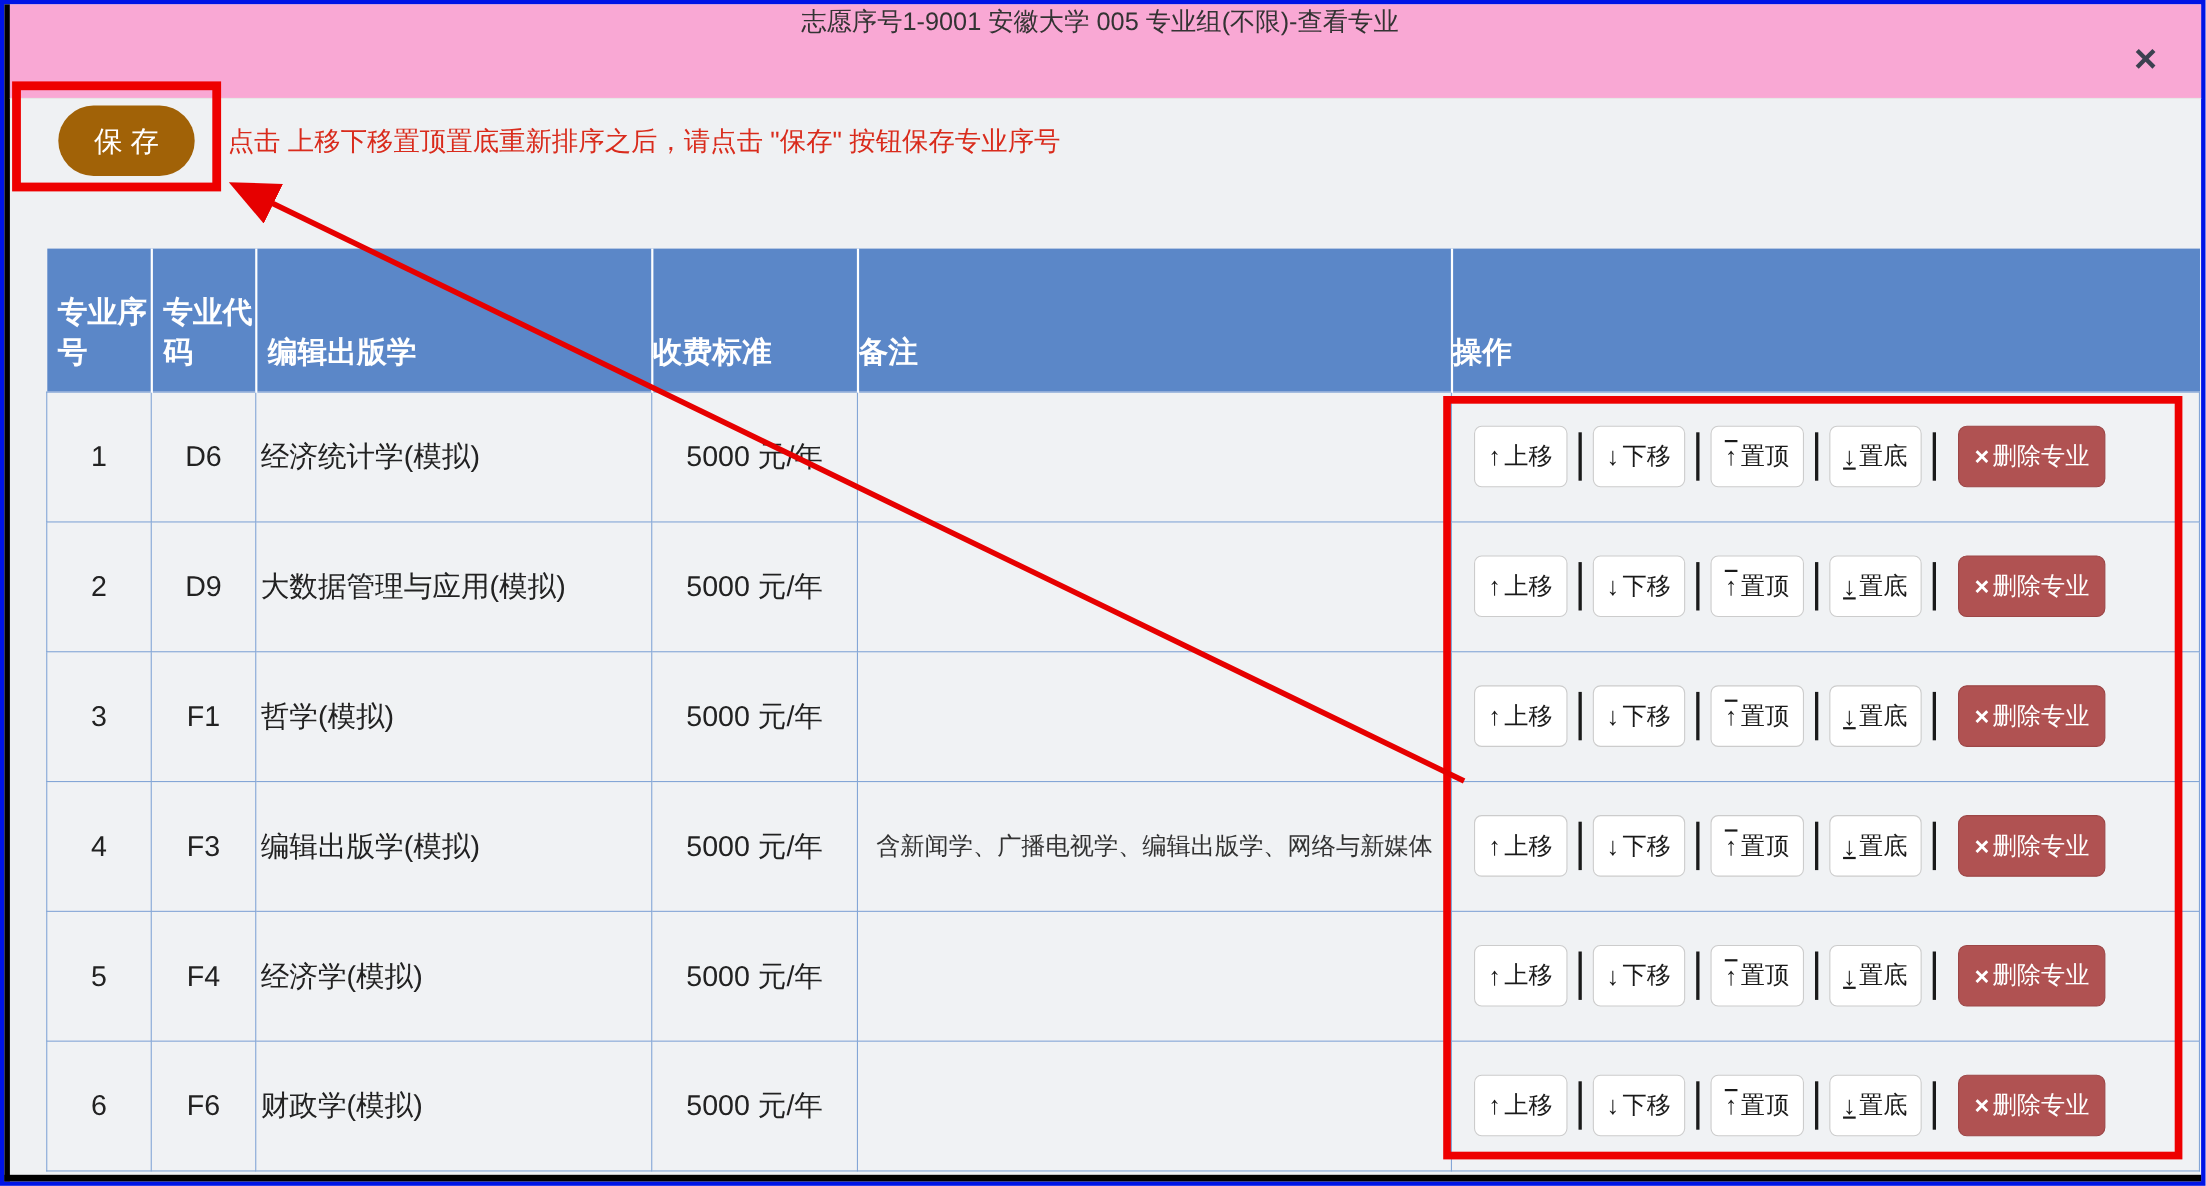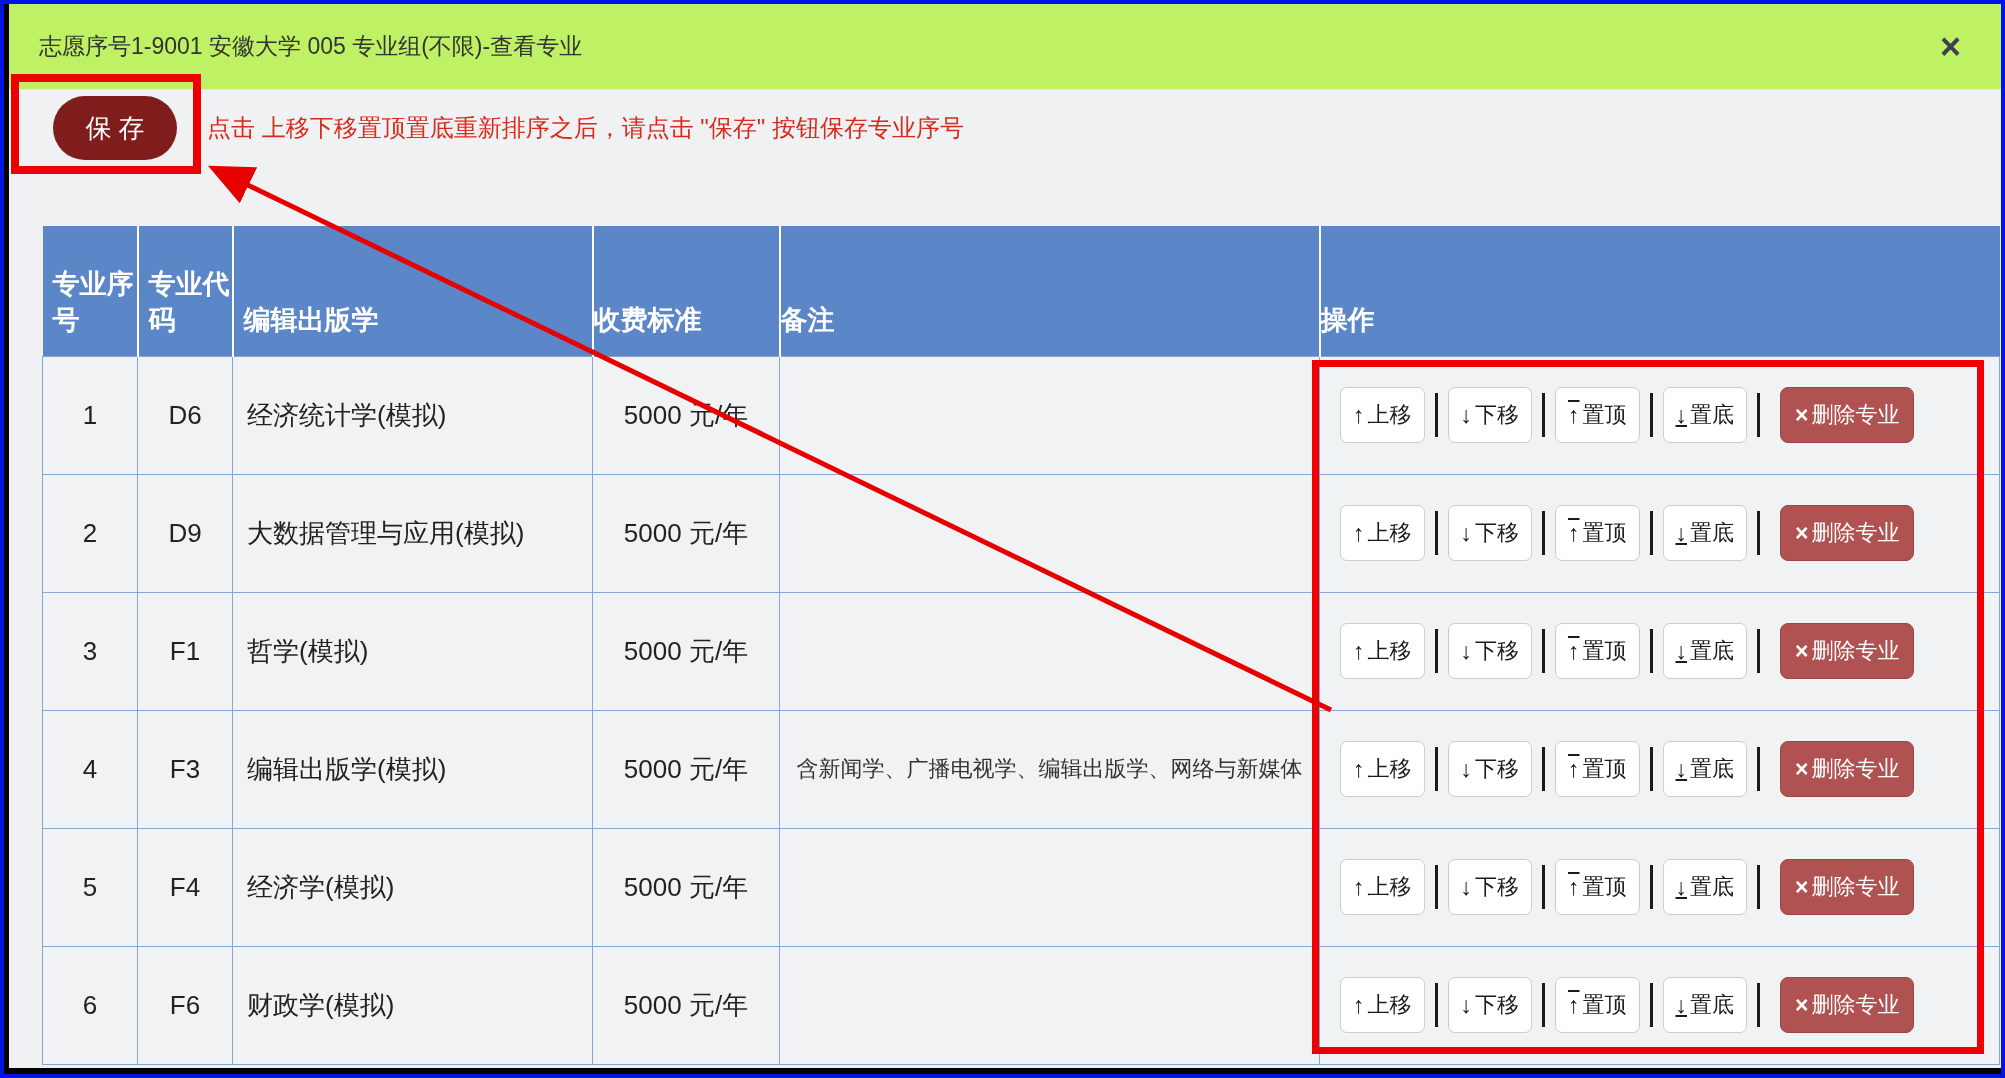--- a/index.html
+++ b/index.html
@@ -10,36 +10,36 @@
     position:relative;
   }
   .window {
     position:absolute; top:4px; left:4px; right:4px; bottom:4px;
     background:#eff1f3;
     border-left:5px solid #000;
     border-bottom:6px solid #000;
   }
   
   .titlebar {
-    height:86px; background:#bef264; border-bottom:1px solid #e7e7e7;
-    display:flex; align-items:center; padding:0 40px 0 30px;
+    height:86px; background:#f9a8d4; border-bottom:1px solid #e7e7e7;
+    display:flex; align-items:center; padding:0 40px 0 30px;flex-direction:column;
   }
   .title { font-size:23px; color:#333; }
   .close-btn {
     margin-left:auto; background:none; border:none; cursor:pointer;
     font-size:36px; line-height:1; color:#3c4150; font-weight:bold;
   }
   
   .save-box {
     position:absolute; left:2px; top:70px; width:190px; height:100px;
     border:8px solid #ee0000; z-index:30; pointer-events:none;
   }
   .save-btn {
     position:absolute; left:44px; top:92px; width:124px; height:64px;
-    background:#7f1d1d; border:none; border-radius:32px;
+    background:#a16207; border:none; border-radius:32px;
     color:#fff; font-size:26px; cursor:pointer; z-index:31;
     font-family:inherit;
   }
   .instruction {
     position:absolute; left:198px; top:108px;
     font-size:24px; color:#d92b1c; z-index:5; white-space:nowrap;
   }
   
   .majors-table {
     position:absolute; left:33px; top:222px; width:1957px;
@@ -55,21 +55,21 @@
   .majors-table th {
     background:#5b87c8; color:#fff; font-size:27px; font-weight:bold;
     height:130px; vertical-align:bottom; padding:0 0 18px 10px; text-align:left;
   }
   .majors-table th + th { border-left:2px solid #fff;margin-left:25px; }
   .majors-table th.center { padding-left:0; }
   .majors-table td {
     border:1px solid #84a6d6; height:118px; vertical-align:middle;
     font-size:26px; color:#222; text-align:center; line-height:1.5;
   }
-  .majors-table td.c-name { text-align:left; padding:0 10px 0 14px; }
+  .majors-table td.c-name { text-align:left; padding:0 10px 0 4px; }
   .majors-table td.c-remark { font-size:22px; color:#333; padding:0 8px; line-height:1.7; }
   .majors-table td.c-ops { padding-left:20px; }
   
   .ops { display:flex; align-items:center; }
   .op-btn {
     background:#fff; border:1px solid #ccc; border-radius:7px;
     font-size:22px; color:#1a1a1a; padding:12px 12px; cursor:pointer;
     white-space:nowrap; font-family:inherit; display:flex; align-items:center;
   }
   .op-btn .glyph { font-weight:bold; margin-right:3px; font-size:23px; }

